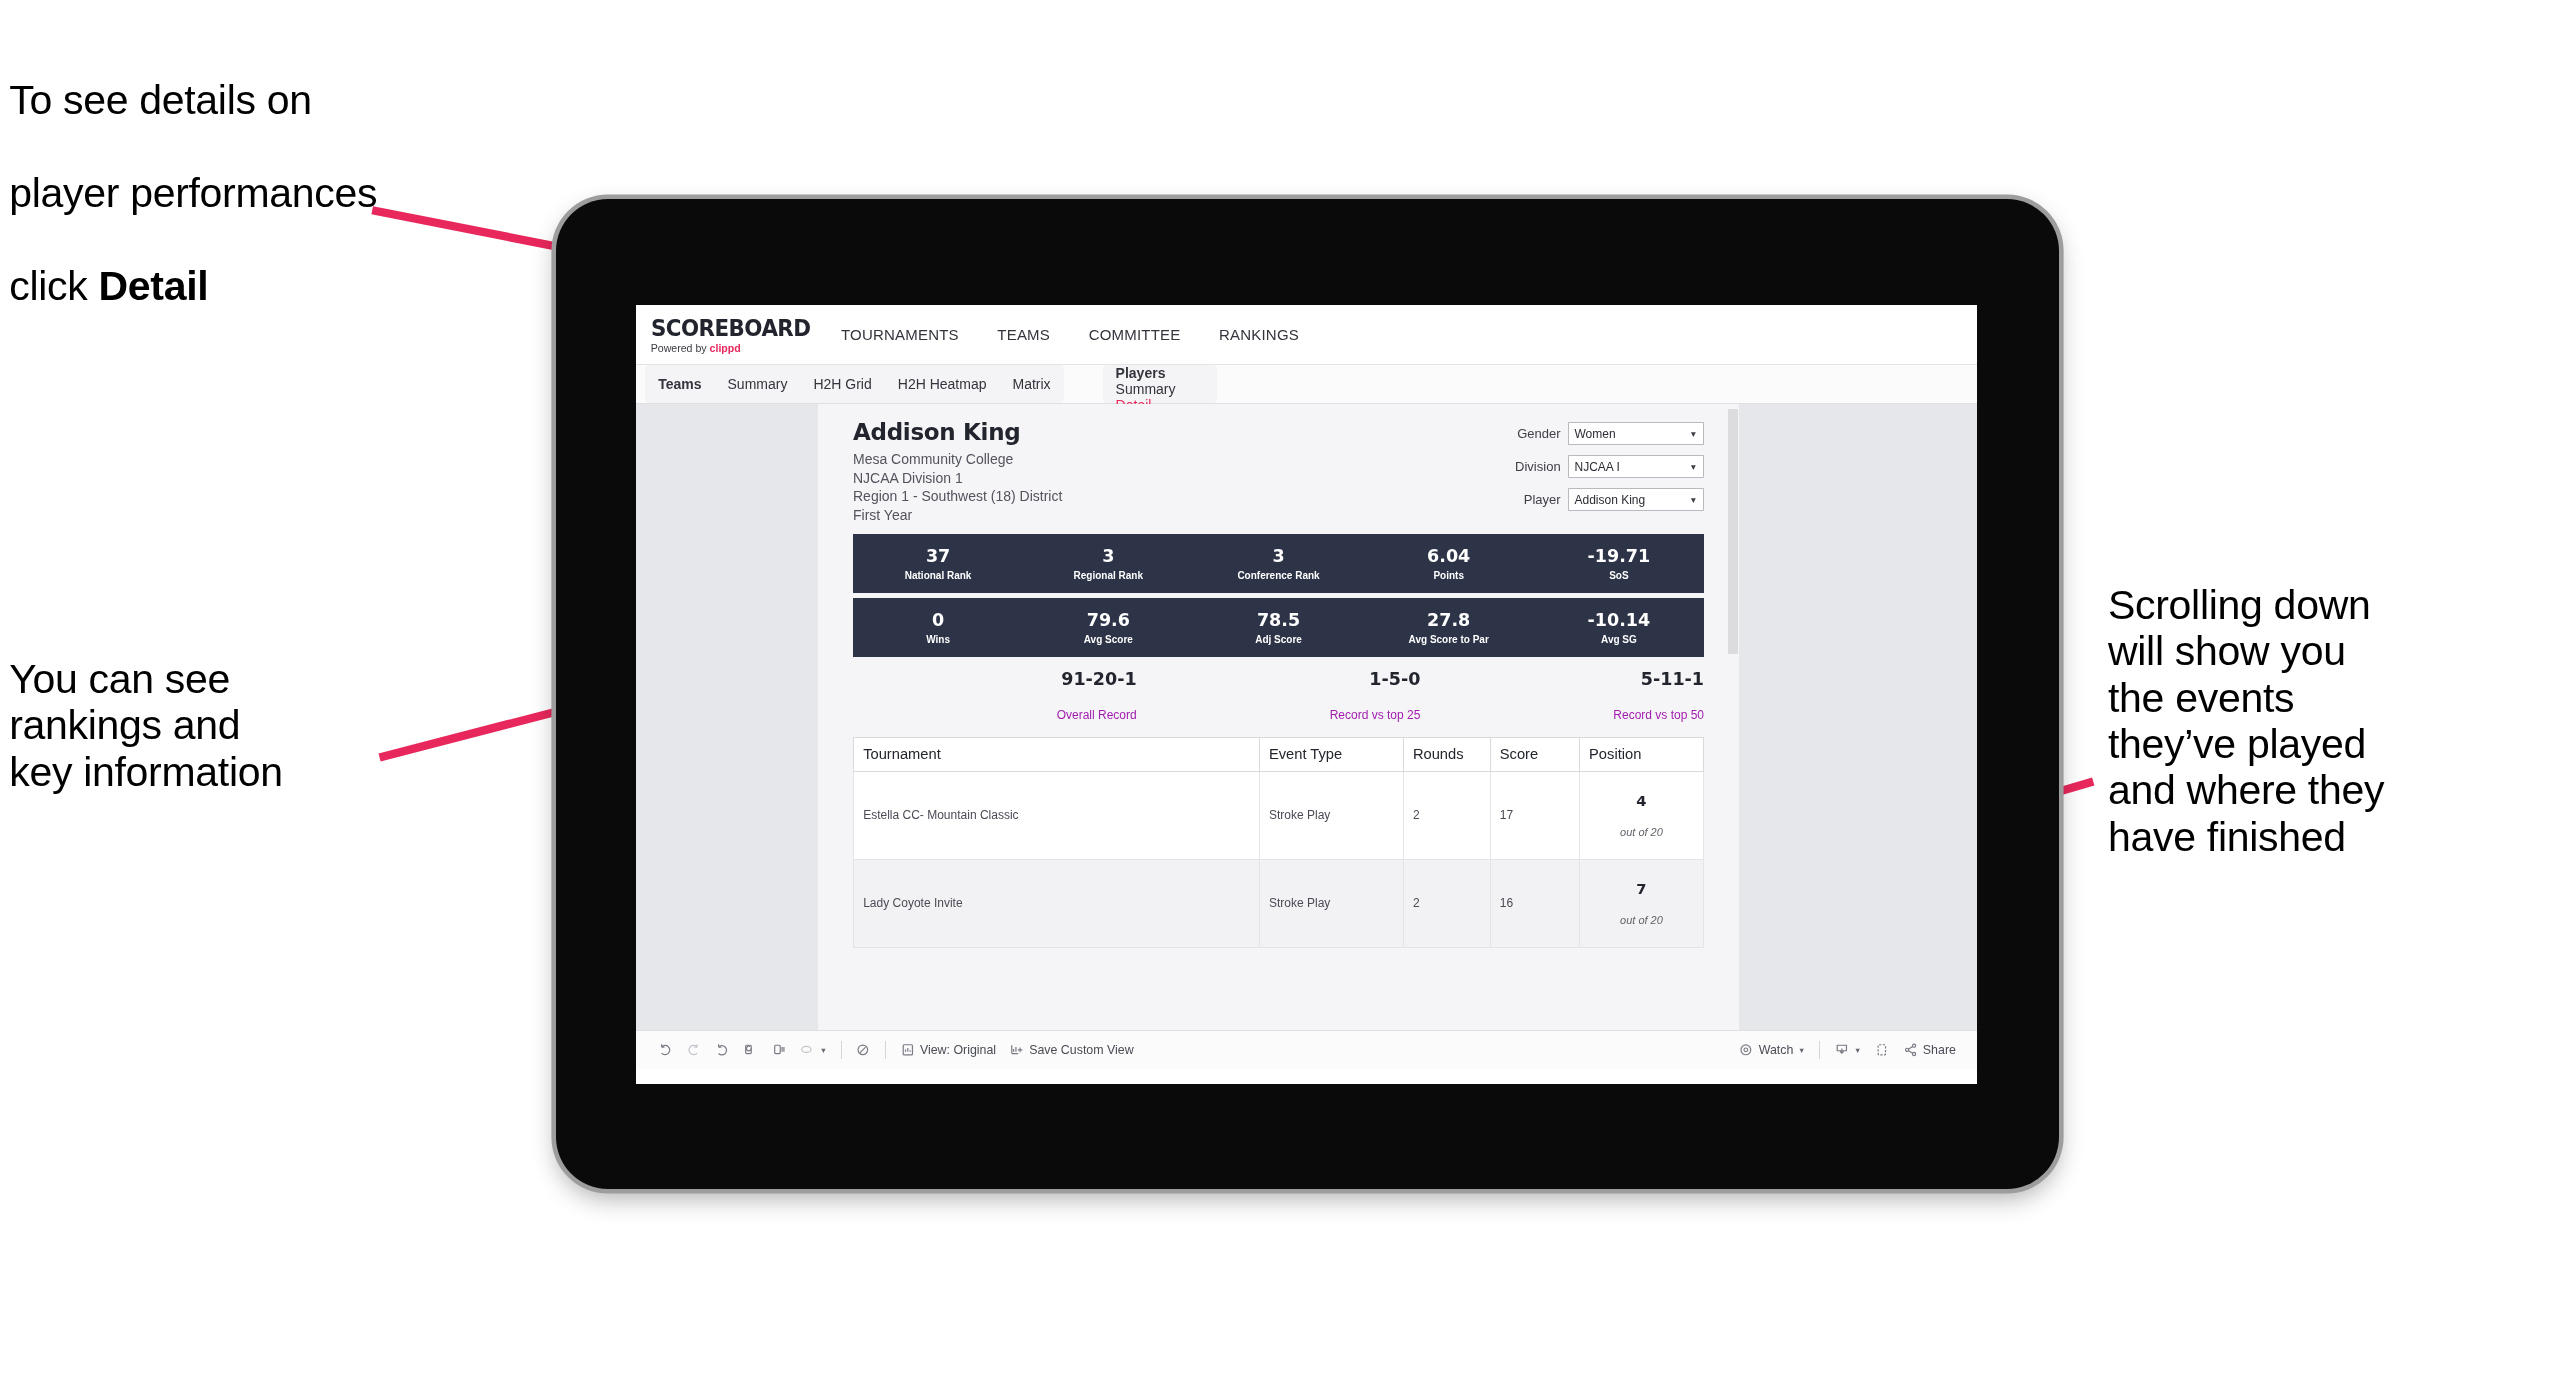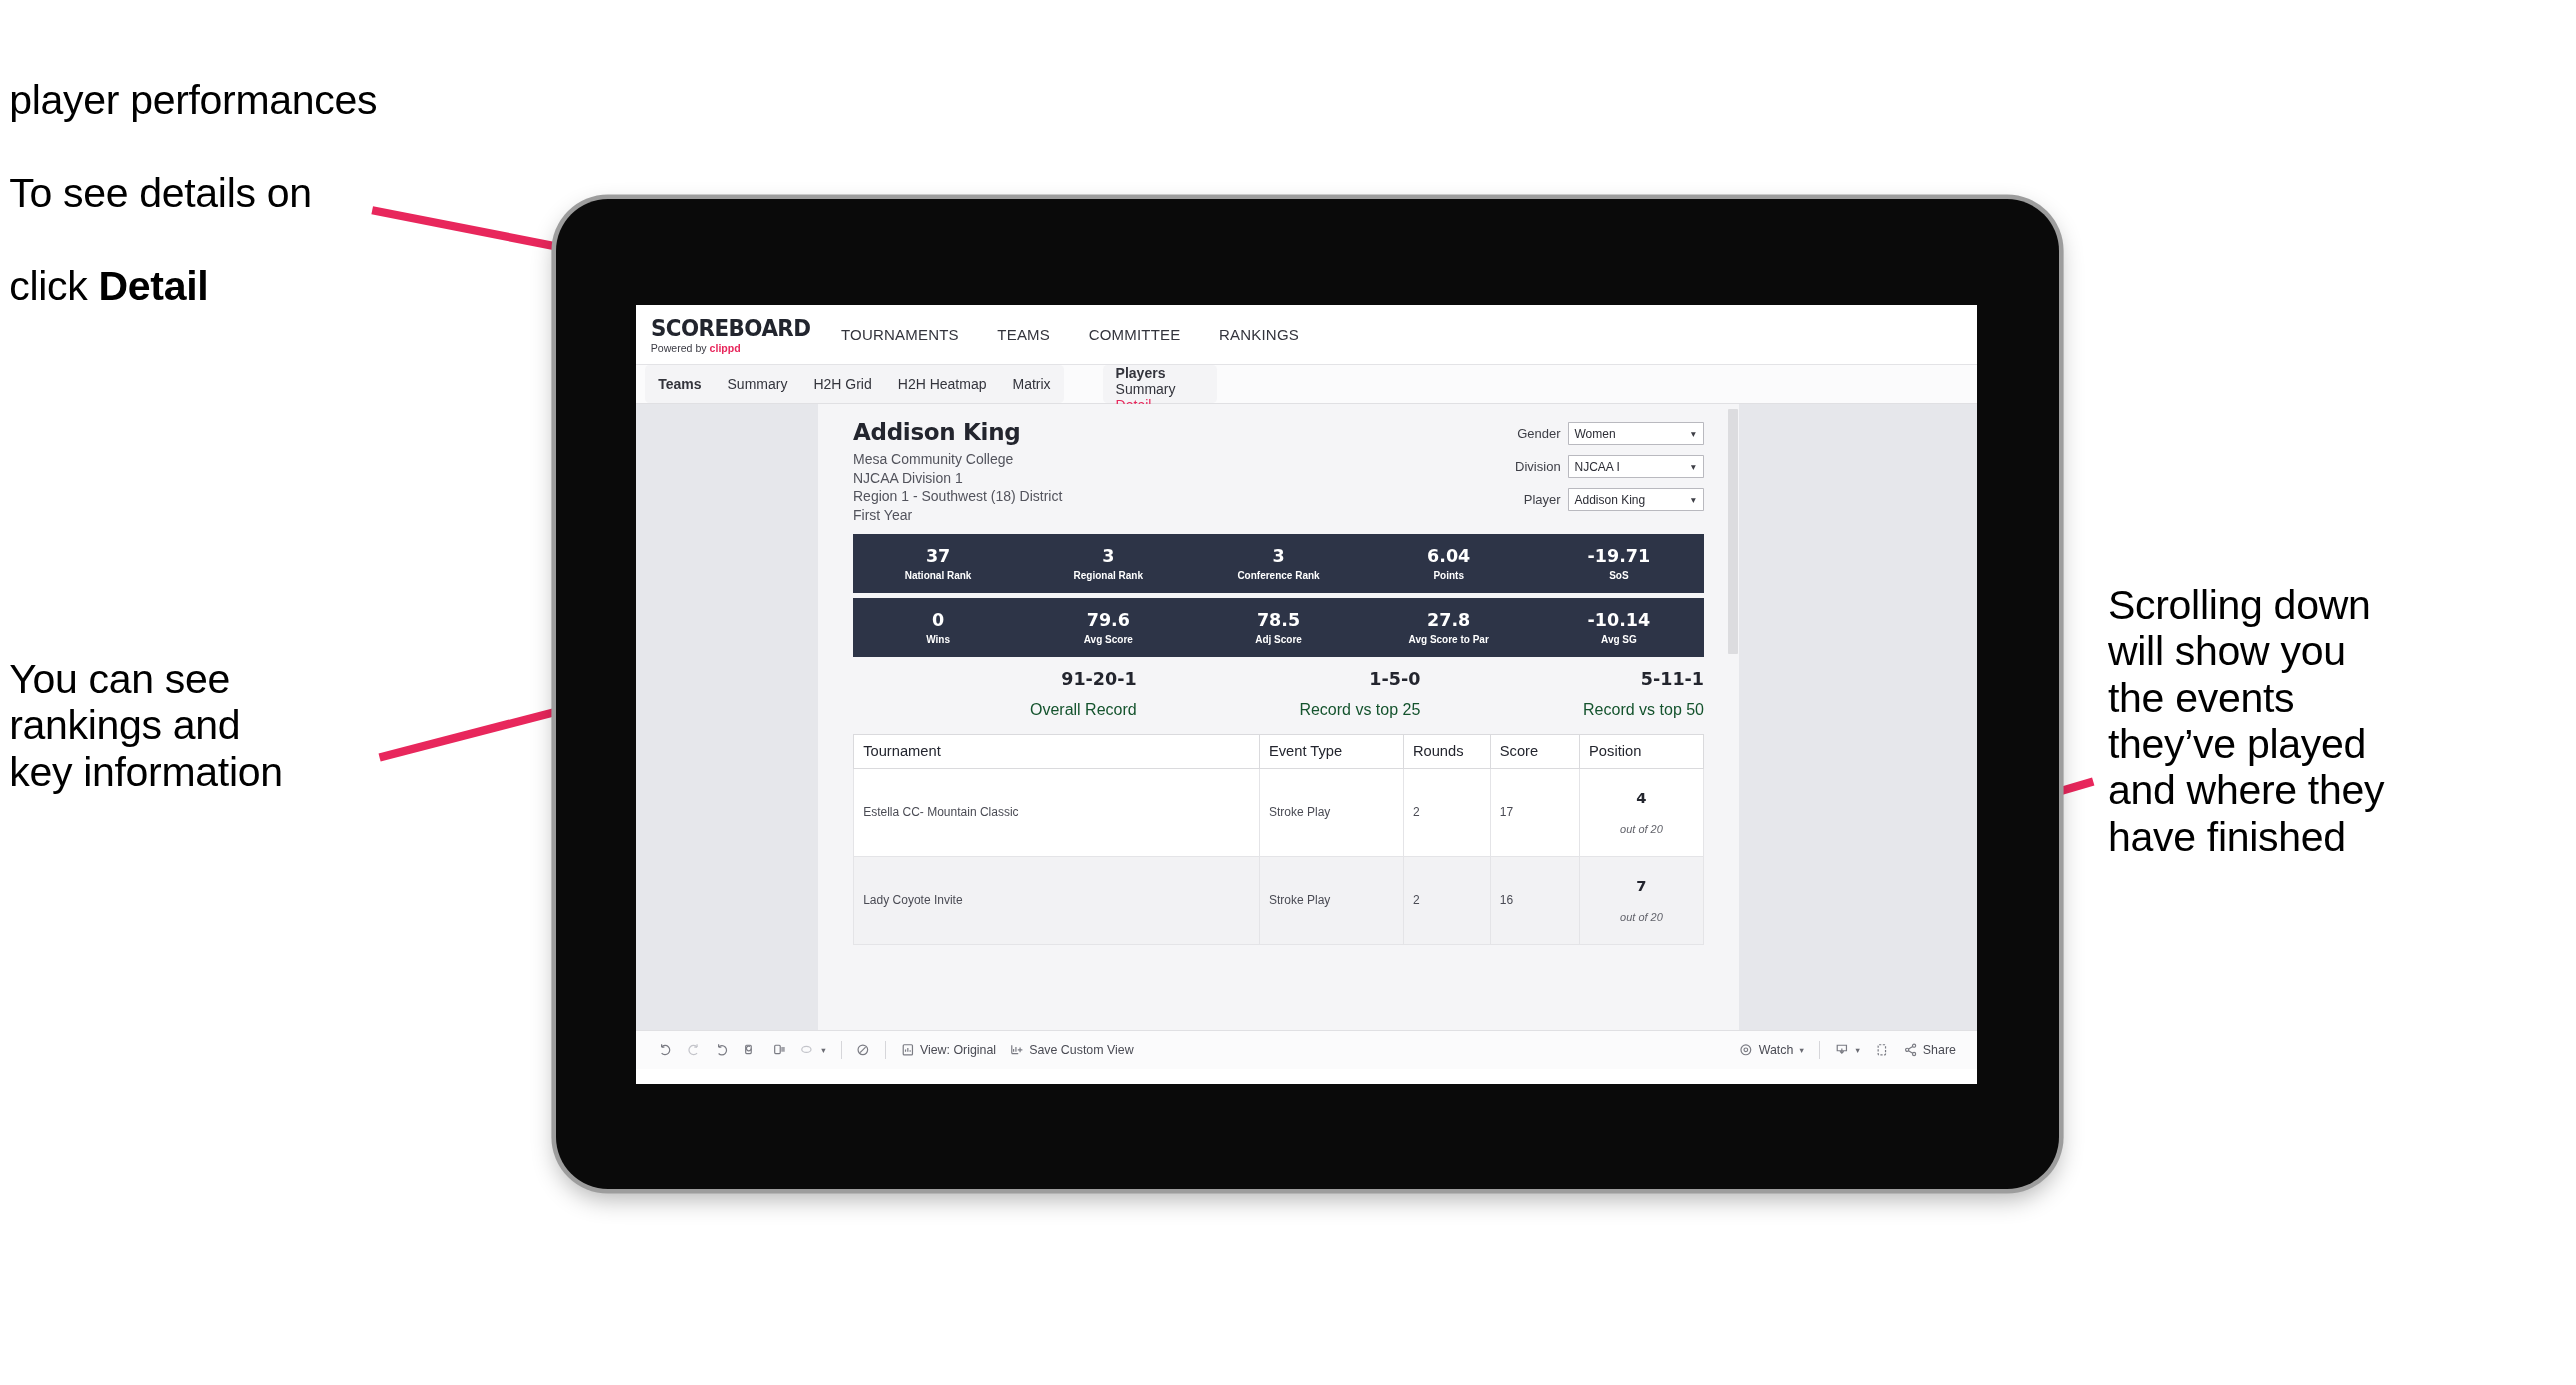--- a/index.html
+++ b/index.html
@@ -134,21 +134,21 @@
   }
   .band .lbl { font-size: 10px; font-weight: 700; margin-top: 3.7px; }
 
   
   .records { display: flex; padding: 13px 0 14.7px 0; }
   .records .cell { flex: 1; text-align: right; }
   .records .val {
     font-family: "DejaVu Sans", sans-serif;
     font-size: 17.5px; font-weight: 700; color: #23252e; line-height: 1.1;
   }
-  .records .lbl { font-size: 16px; color: #14532d; margin-top: 12px; }
+  .records .lbl { font-size: 12px; color: #a21caf; margin-top: 19px; }
 
   
   .tbl { width: 100%; border-collapse: collapse; background: #fff; }
   .tbl th {
     text-align: left; font-size: 14.7px; font-weight: 400; color: #23252e;
     padding: 8.3px 9.2px; border: 0.9px solid #dadadd; background: #fff;
   }
   .tbl td {
     font-size: 12px; color: #4a4b54; padding: 9.2px;
     border: 0.9px solid #e4e4e7; height: 88px; vertical-align: middle;
@@ -199,22 +199,22 @@
       <marker id="ah" markerWidth="6" markerHeight="6" refX="2.6" refY="3" orient="auto" markerUnits="strokeWidth">
         <path d="M0,0.25 L5.8,3 L0,5.75 L1.5,3 Z" fill="#e8275c"></path>
       </marker>
     </defs>
     <line x1="404" y1="228" x2="1268" y2="398" stroke="#e8275c" stroke-width="9" marker-end="url(#ah)"></line>
     <line x1="412" y1="822" x2="990" y2="672" stroke="#e8275c" stroke-width="9" marker-end="url(#ah)"></line>
     <line x1="2272" y1="848" x2="1825" y2="980" stroke="#e8275c" stroke-width="9" marker-end="url(#ah)"></line>
   </svg>
 
   <div class="annot" id="annot-topleft">
+    <div>To see details on</div>
     <div>player performances</div>
-    <div>To see details on</div>
     <div><span>click </span><b>Detail</b></div>
   </div>
 
   <div class="annot" id="annot-left">You can see
 rankings and
 key information</div>
 
   <div class="annot" id="annot-right">Scrolling down
 will show you
 the events

